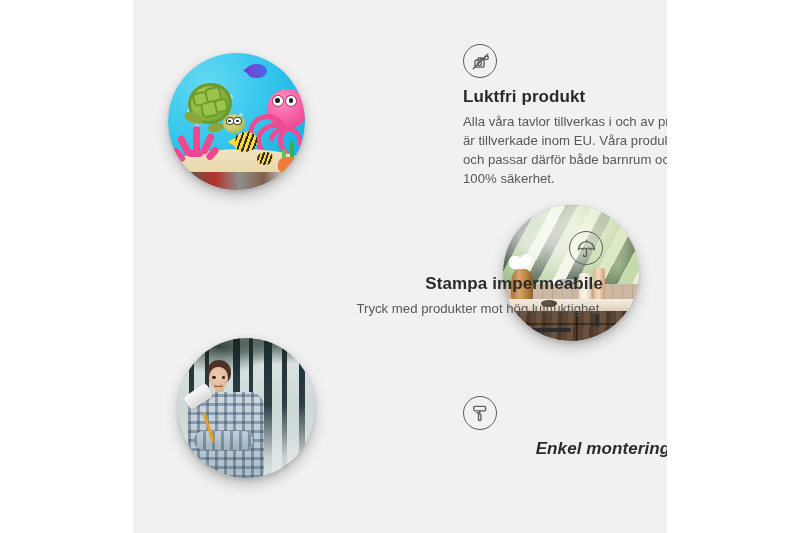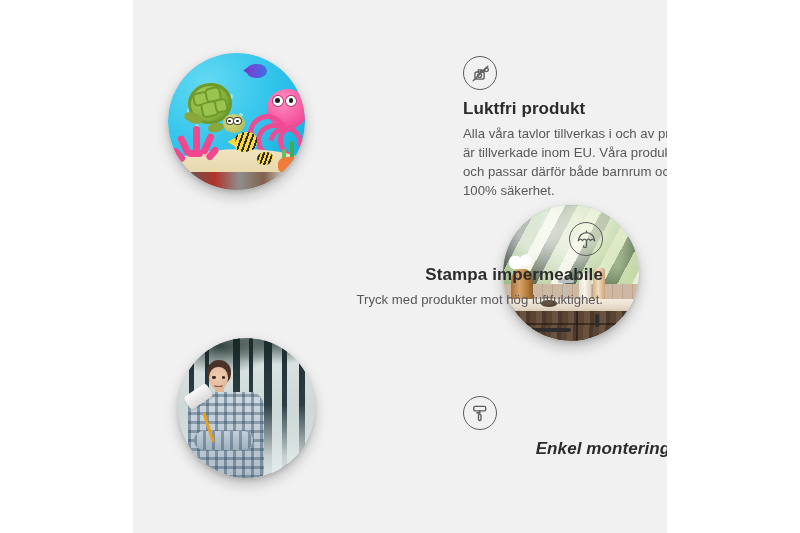--- a/index.html
+++ b/index.html
@@ -288,24 +288,24 @@
     margin: 9px 0 5px 0;
     letter-spacing: .1px;
     white-space: nowrap;
   }
   .feat-desc {
     font-size: 13.2px;
     line-height: 1.45;
     color: #58585a;
   }
 
-  #feature-odour { left: 330px; top: 56px; width: 290px; text-align: left; }
+  #feature-odour { left: 330px; top: 44px; width: 290px; text-align: left; }
   #feature-odour .feat-icon { margin-left: 0; }
 
-  #feature-water { left: 190px; top: 222px; width: 280px; text-align: right; }
+  #feature-water { left: 190px; top: 231px; width: 280px; text-align: right; }
   #feature-water .feat-icon { margin-left: auto; }
   #feature-water .feat-desc { white-space: nowrap; }
 
   #feature-mount { left: 330px; top: 396px; width: 280px; text-align: center; font-style: italic; }
   #feature-mount .feat-icon { margin-left: 0; }
 </style>
 </head>
 <body>
 
 <div id="stage">

